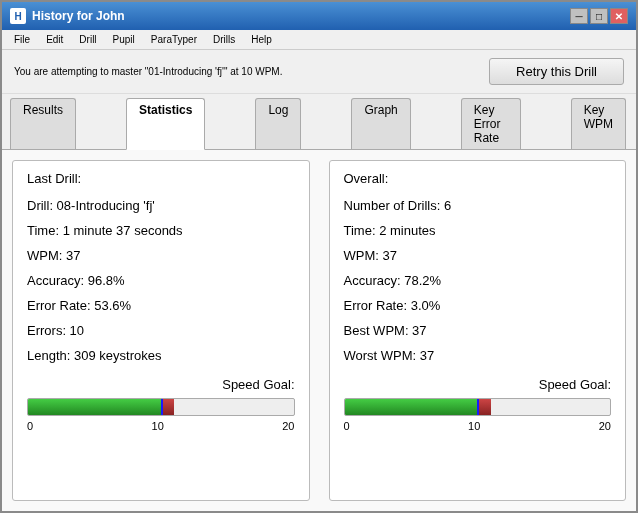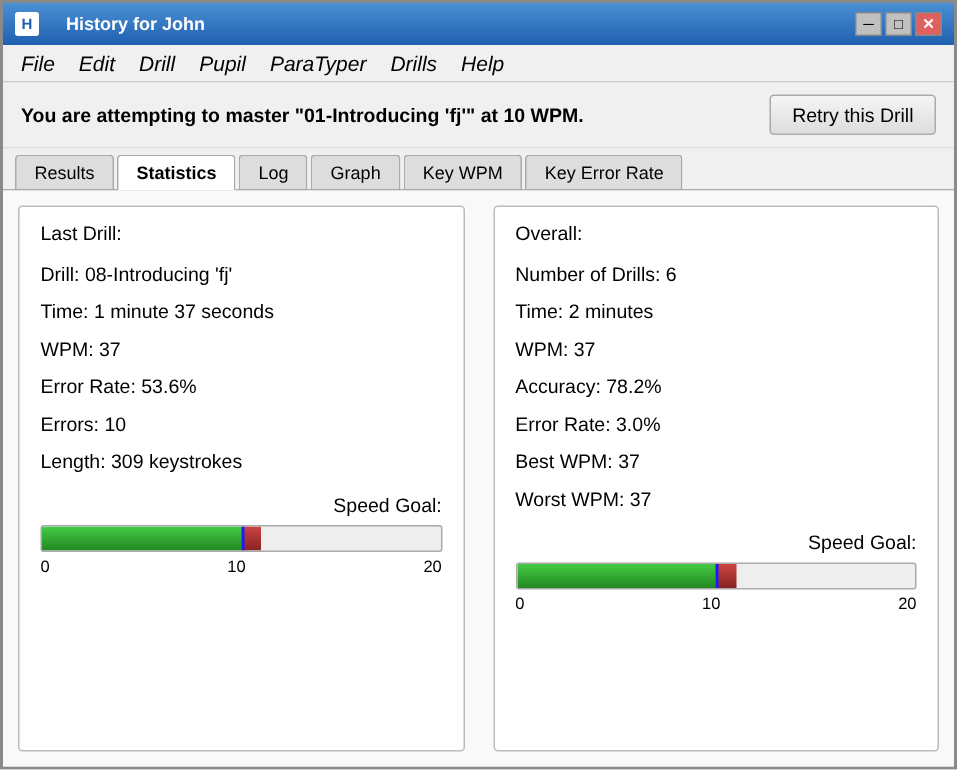--- a/index.html
+++ b/index.html
@@ -42,21 +42,20 @@
       font-size: 10px;
       display: flex;
       align-items: center;
       justify-content: center;
       color: #2060b0;
       font-weight: bold;
     }
     .title-text {
       font-size: 12px;
       font-weight: bold;
-      margin-left: 12px;
     }
     .title-buttons {
       display: flex;
       gap: 2px;
     }
     .title-btn {
       width: 18px;
       height: 16px;
       background: #c0c0c0;
       border: 1px solid #888;
@@ -72,52 +71,52 @@
     .menubar {
       background: #f0f0f0;
       border-bottom: 1px solid #ccc;
       display: flex;
       padding: 2px 4px;
       flex-shrink: 0;
     }
     .menu-item {
       padding: 2px 8px;
       cursor: pointer;
-      font-size: 14px;
-      color: #000;
-      font-style: italic;
+      font-size: 10px;
+      color: #000;
     }
     .top-bar {
       background: #f0f0f0;
       padding: 8px 12px;
       display: flex;
       align-items: center;
       justify-content: space-between;
       border-bottom: 1px solid #ddd;
       flex-shrink: 0;
     }
     .top-message {
-      font-size: 13px;
-      font-weight: bold;
+      font-size: 10px;
+      font-weight: normal;
     }
     .retry-btn {
       background: linear-gradient(to bottom, #f5f5f5, #ddd);
       border: 1px solid #aaa;
-      padding: 5px 14px;
+      padding: 5px 26px;
       font-size: 13px;
       cursor: pointer;
       border-radius: 3px;
       color: #000;
     }
     .tabs-bar {
       display: flex;
       padding: 4px 8px 0 8px;
       background: #f0f0f0;
       border-bottom: 1px solid #aaa;
       flex-shrink: 0;
+      gap: 48px;
     }
     .tab {
       padding: 4px 12px;
       border: 1px solid #aaa;
       border-bottom: none;
       background: #ddd;
       cursor: pointer;
       font-size: 12px;
       margin-right: 2px;
       border-radius: 3px 3px 0 0;
@@ -234,32 +233,33 @@
   <div class="top-bar">
     <span class="top-message">You are attempting to master "01-Introducing 'fj'" at 10 WPM.</span>
     <button class="retry-btn">Retry this Drill</button>
   </div>
 
   <div class="tabs-bar">
     <div class="tab">Results</div>
     <div class="tab active">Statistics</div>
     <div class="tab">Log</div>
     <div class="tab">Graph</div>
+    <div class="tab">Key Error Rate</div>
     <div class="tab">Key WPM</div>
-    <div class="tab">Key Error Rate</div>
   </div>
 
   <div class="content-area">
     <div class="stats-container">
 
       <div class="stats-panel">
         <div class="panel-title">Last Drill:</div>
         <div class="stat-row">Drill: 08-Introducing 'fj'</div>
         <div class="stat-row">Time: 1 minute 37 seconds</div>
         <div class="stat-row">WPM: 37</div>
+        <div class="stat-row">Accuracy: 96.8%</div>
         <div class="stat-row">Error Rate: 53.6%</div>
         <div class="stat-row">Errors: 10</div>
         <div class="stat-row">Length: 309 keystrokes</div>
 
         <div class="speed-goal-section">
           <div class="speed-goal-label">Speed Goal:</div>
           <div class="speed-bar-container">
             <div class="speed-bar-green" style="width: 50%;"></div>
             <div class="speed-bar-red" style="left: 50%; width: 5%;"></div>
             <div class="goal-marker" style="left: 50%;"></div>

